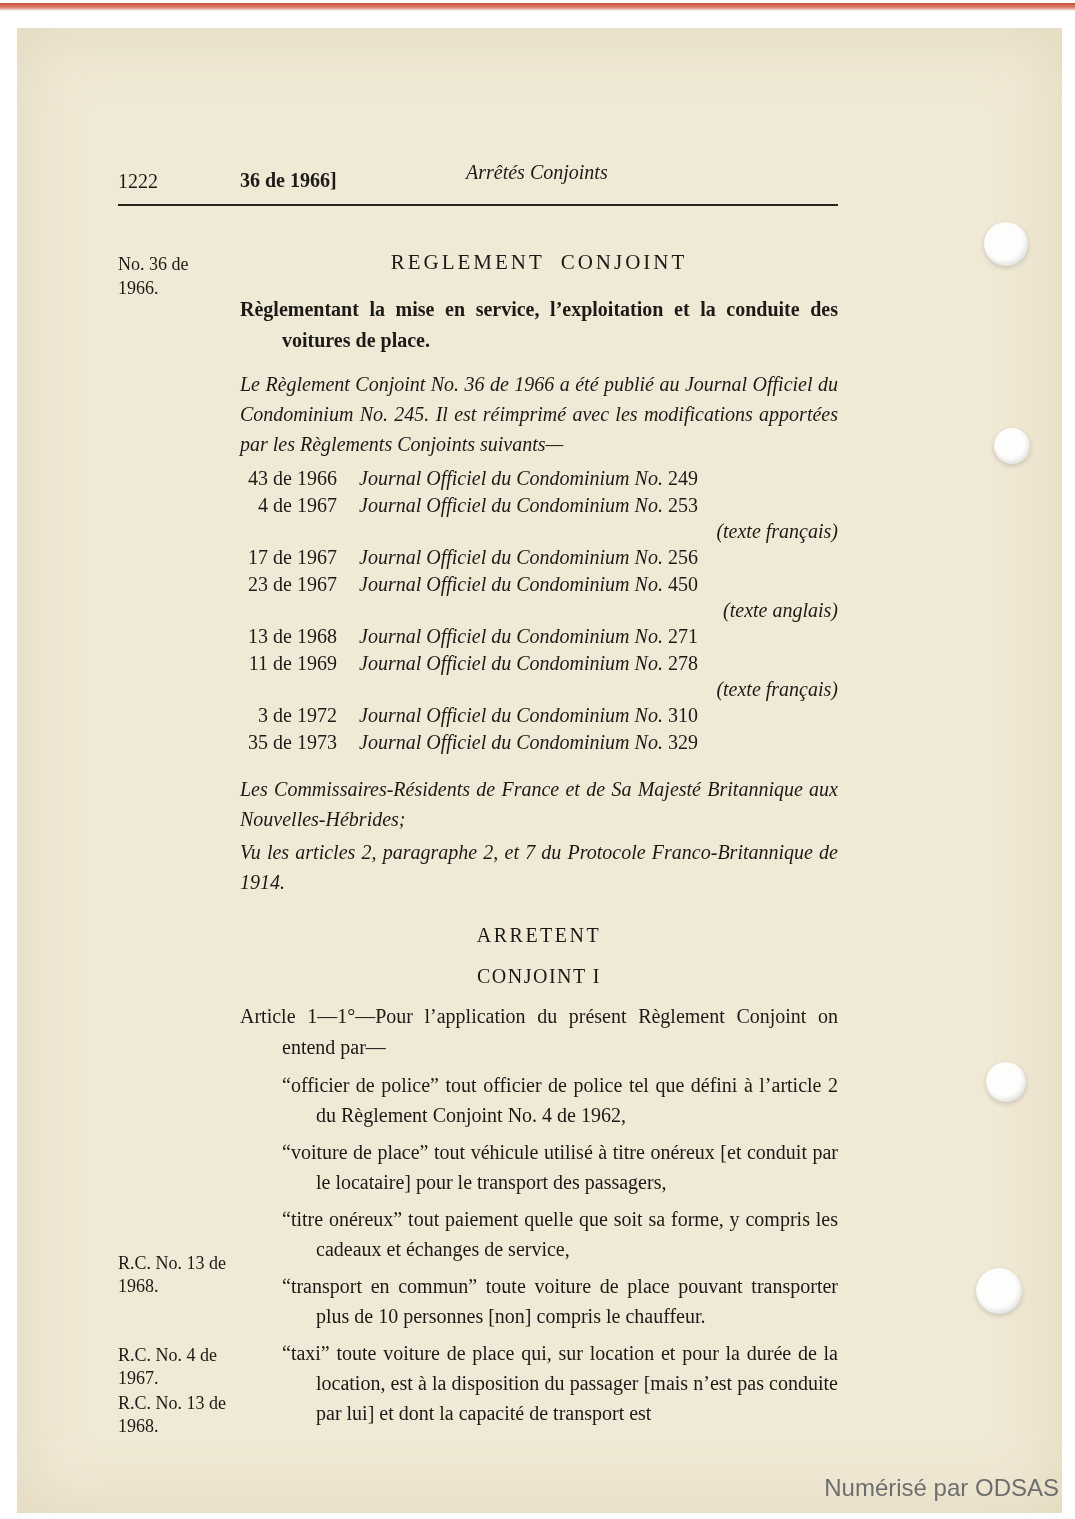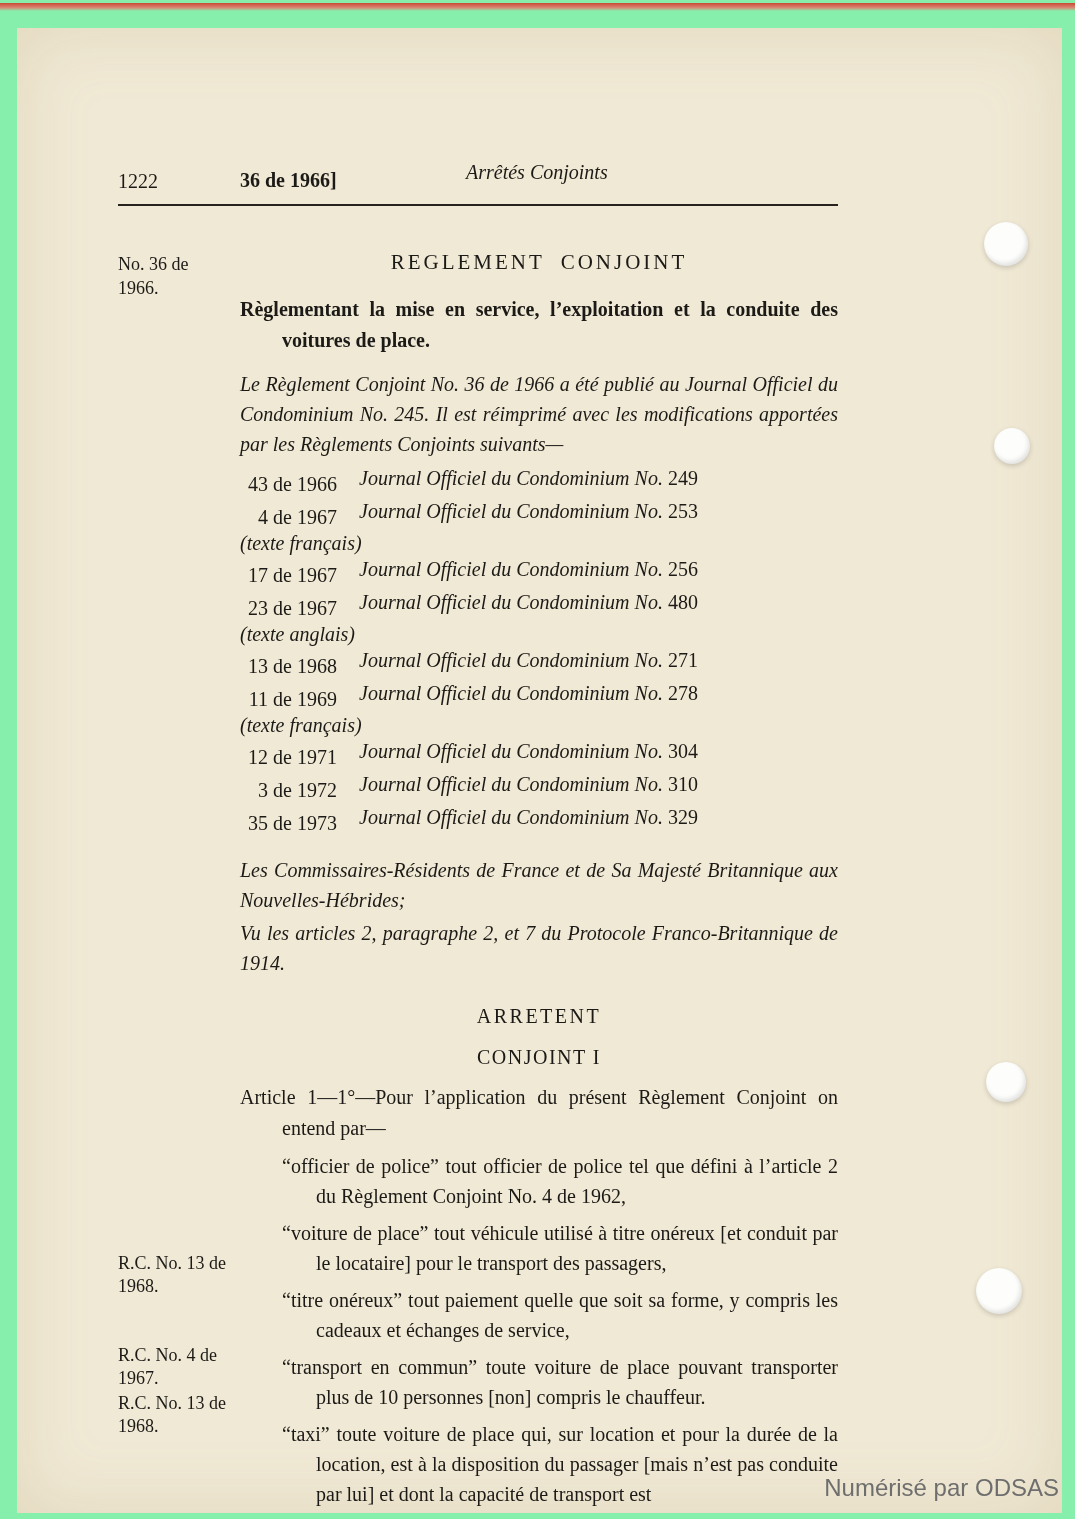--- a/index.html
+++ b/index.html
@@ -1,18 +1,18 @@
 <!DOCTYPE html>
 <html><head>
 <meta charset="utf-8">
 <style>
   html,body { margin:0; padding:0; background:#e9e7e2; }
   .sheet {
     position:relative; width:1075px; height:1519px;
-    background:#86efac; overflow:hidden;
+    background:#ffffff; overflow:hidden;
     font-family:"Liberation Serif","DejaVu Serif",serif;
     color:#1c1a17;
   }
   .red-edge {
     position:absolute; top:3px; left:0; right:0; height:8px;
     background:linear-gradient(180deg,#c84a34 0%,#d98a77 60%,rgba(217,138,119,0));
   }
   .paper {
     position:absolute; left:17px; top:28px; right:13px; bottom:6px;
     background:#f0e9d5;
@@ -33,25 +33,25 @@
   .mnote1 { top:1252px; }
   .mnote2 { top:1344px; }
   .mnote3 { top:1392px; }
   
   .col { position:absolute; left:240px; top:250px; width:598px; font-size:20px; }
   .doc-title { text-align:center; letter-spacing:3px; word-spacing:8px; font-size:21px; line-height:24px; }
   .subject { margin-top:20px; font-weight:bold; padding-left:42px; text-indent:-42px; text-align:justify; line-height:31px; }
   .intro { margin-top:13px; font-style:italic; text-align:justify; line-height:30px; }
   .amendments { margin-top:6px; }
   .amend-row { display:flex; line-height:27px; }
-  .amend-ref { width:97px; text-align:right; flex:none;margin-top:6px; }
+  .amend-ref { width:97px; text-align:right; flex:none; }
   .amend-body { margin-left:22px; }
   .amend-j { font-style:italic; }
   .amend-no { font-style:normal; margin-left:5px; }
-  .note-row { line-height:25px; text-align:left; font-style:italic; }
+  .note-row { line-height:25px; text-align:right; font-style:italic; }
   .preamble1 { margin-top:18px; font-style:italic; text-align:justify; line-height:30px; }
   .preamble2 { margin-top:3px; font-style:italic; text-align:justify; line-height:30px; }
   .enact { margin-top:26px; text-align:center; letter-spacing:2.5px; line-height:24px; }
   .chapter { margin-top:17px; text-align:center; letter-spacing:1.5px; line-height:24px; }
   .chap-sub { margin-top:12px; text-align:center; letter-spacing:1px; font-size:17px; line-height:20px; }
   .article { margin-top:13px; padding-left:42px; text-indent:-42px; text-align:justify; line-height:31px; }
   .def { margin-top:7px; padding-left:76px; text-indent:-34px; text-align:justify; line-height:30px; }
   .footer-credit {
     position:absolute; right:16px; top:1474px;
     font-family:"Liberation Sans","DejaVu Sans",sans-serif;
@@ -94,36 +94,32 @@
         <span class="amend-ref">4 de 1967</span>
         <span class="amend-body"><span class="amend-j">Journal Officiel du Condominium No.</span><span class="amend-no">253</span></span>
       </div>
       <div class="note-row">(texte français)</div>
       <div class="amend-row">
         <span class="amend-ref">17 de 1967</span>
         <span class="amend-body"><span class="amend-j">Journal Officiel du Condominium No.</span><span class="amend-no">256</span></span>
       </div>
       <div class="amend-row">
         <span class="amend-ref">23 de 1967</span>
-        <span class="amend-body"><span class="amend-j">Journal Officiel du Condominium No.</span><span class="amend-no">480</span></span>
+        <span class="amend-body"><span class="amend-j">Journal Officiel du Condominium No.</span><span class="amend-no">450</span></span>
       </div>
       <div class="note-row">(texte anglais)</div>
       <div class="amend-row">
         <span class="amend-ref">13 de 1968</span>
         <span class="amend-body"><span class="amend-j">Journal Officiel du Condominium No.</span><span class="amend-no">271</span></span>
       </div>
       <div class="amend-row">
         <span class="amend-ref">11 de 1969</span>
         <span class="amend-body"><span class="amend-j">Journal Officiel du Condominium No.</span><span class="amend-no">278</span></span>
       </div>
       <div class="note-row">(texte français)</div>
-      <div class="amend-row">
-        <span class="amend-ref">12 de 1971</span>
-        <span class="amend-body"><span class="amend-j">Journal Officiel du Condominium No.</span><span class="amend-no">304</span></span>
-      </div>
       <div class="amend-row">
         <span class="amend-ref">3 de 1972</span>
         <span class="amend-body"><span class="amend-j">Journal Officiel du Condominium No.</span><span class="amend-no">310</span></span>
       </div>
       <div class="amend-row">
         <span class="amend-ref">35 de 1973</span>
         <span class="amend-body"><span class="amend-j">Journal Officiel du Condominium No.</span><span class="amend-no">329</span></span>
       </div>
     </div>
 

